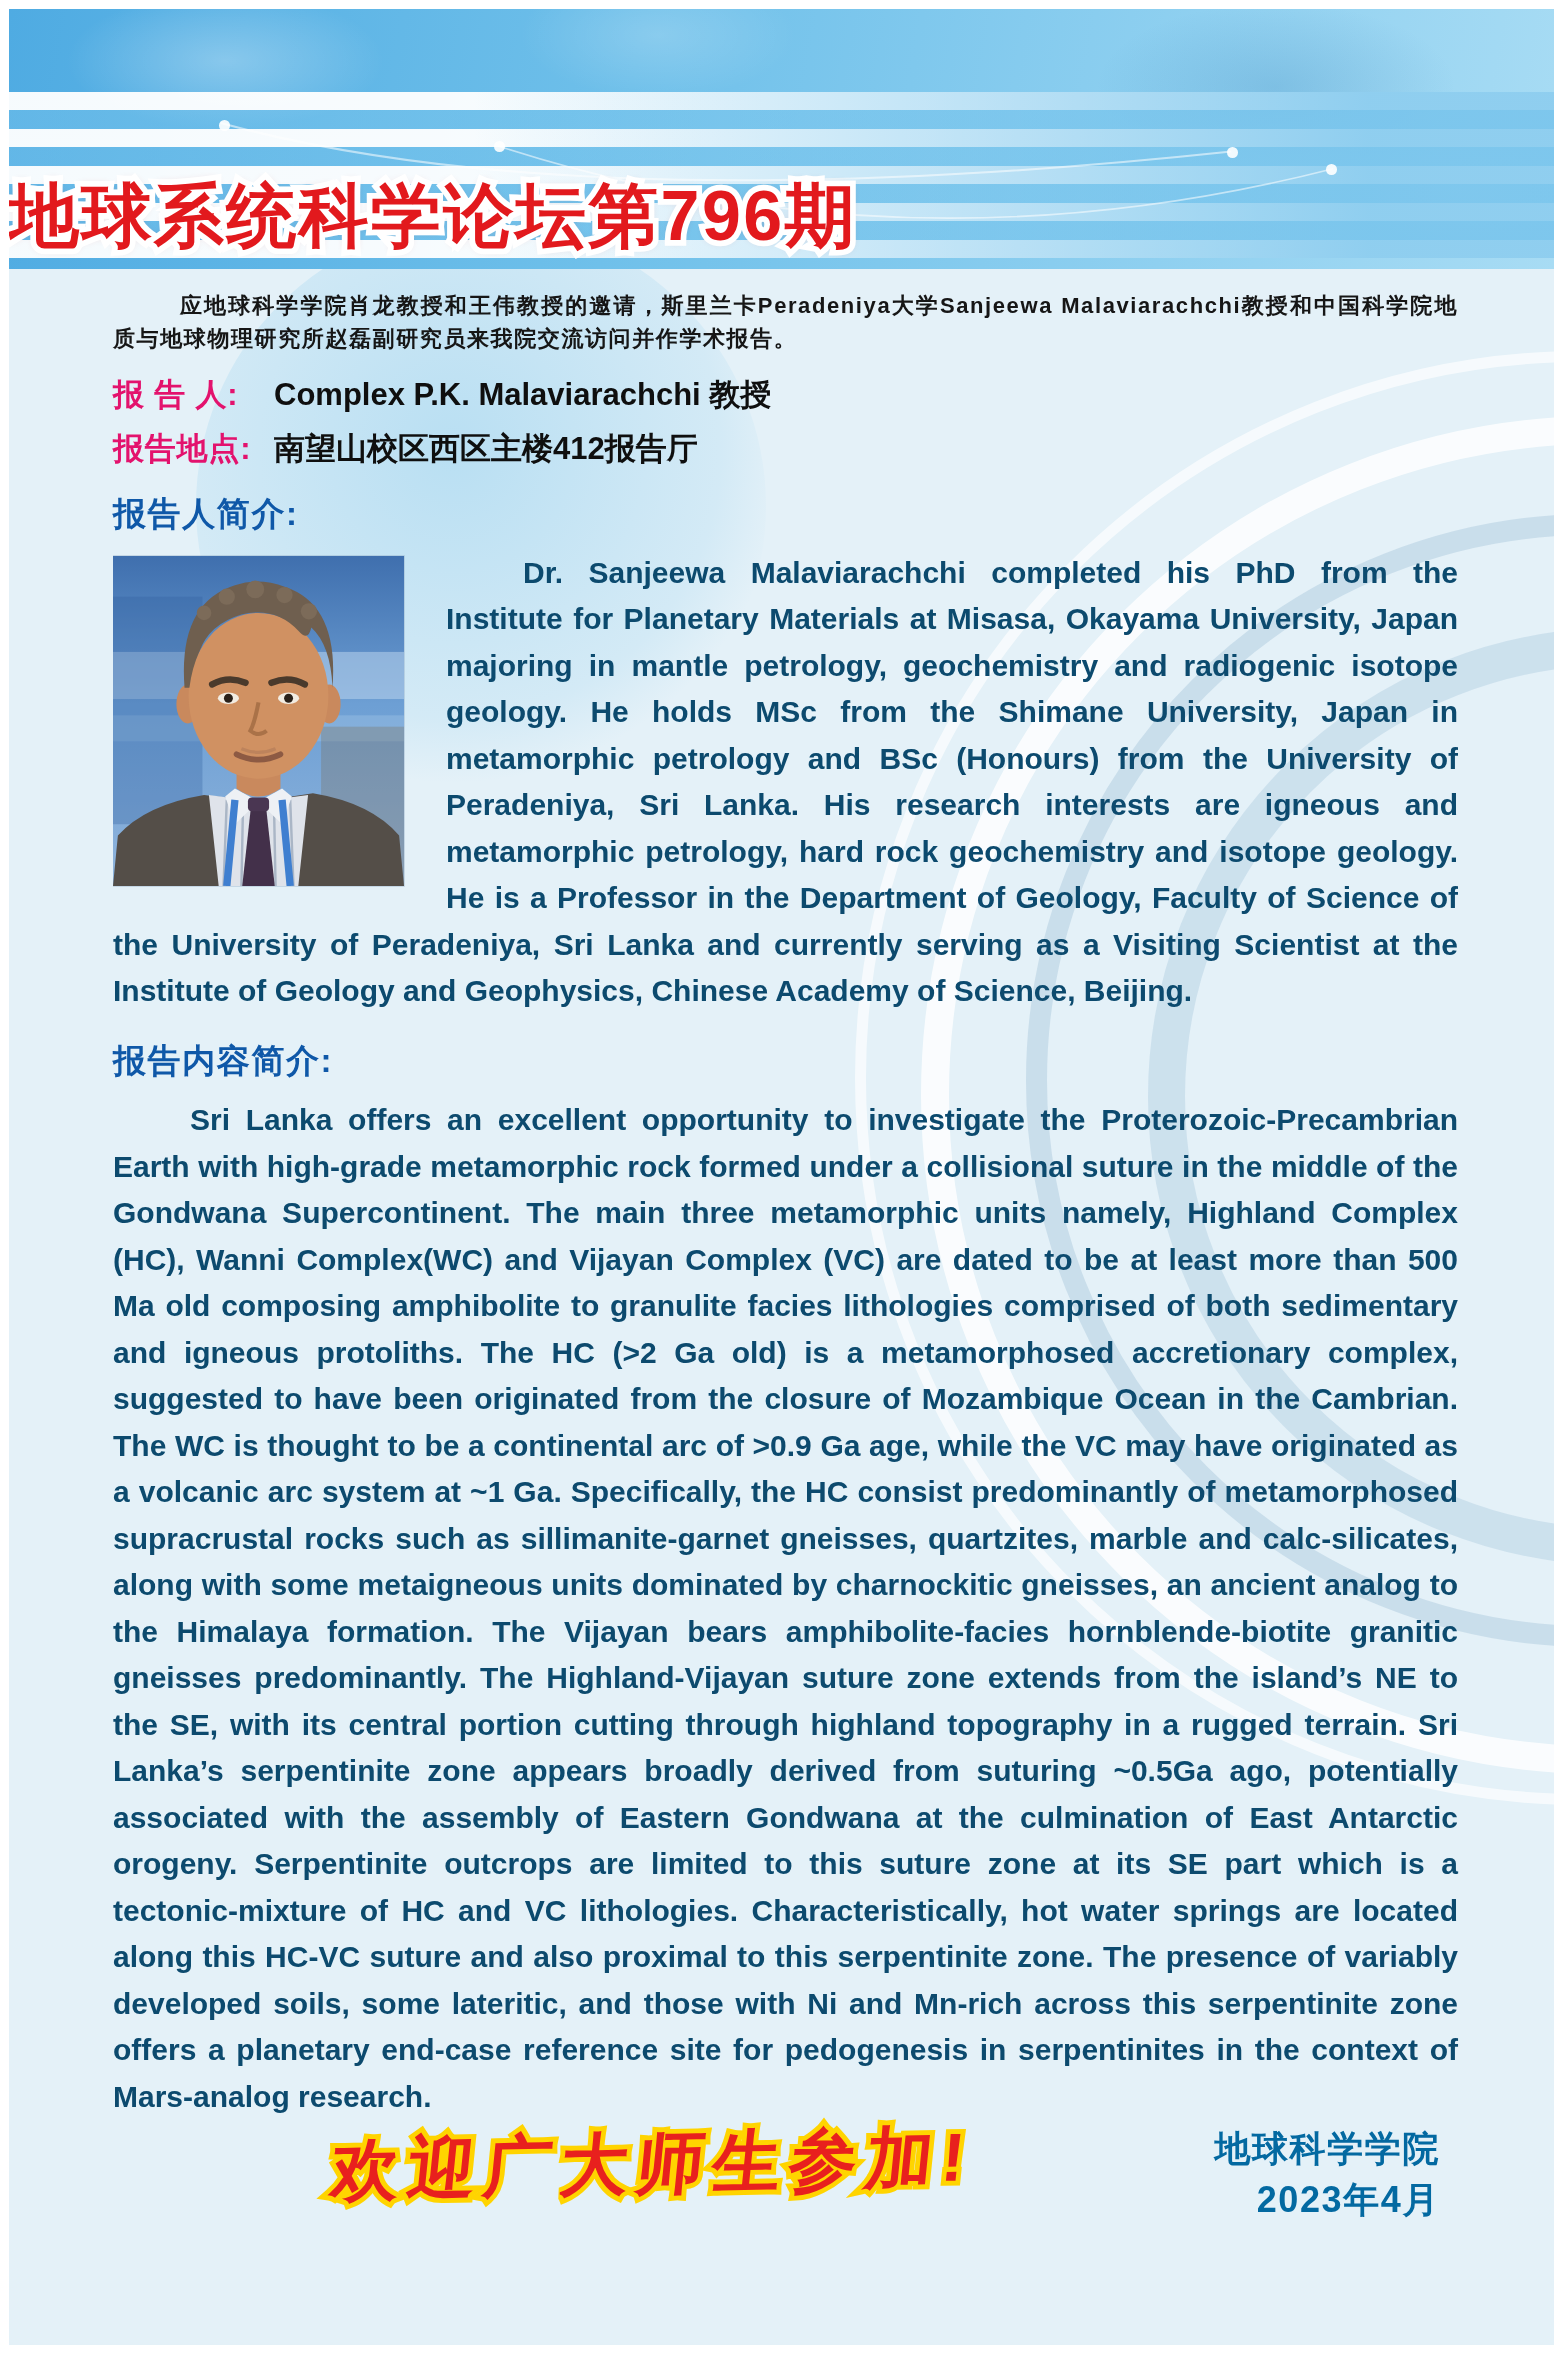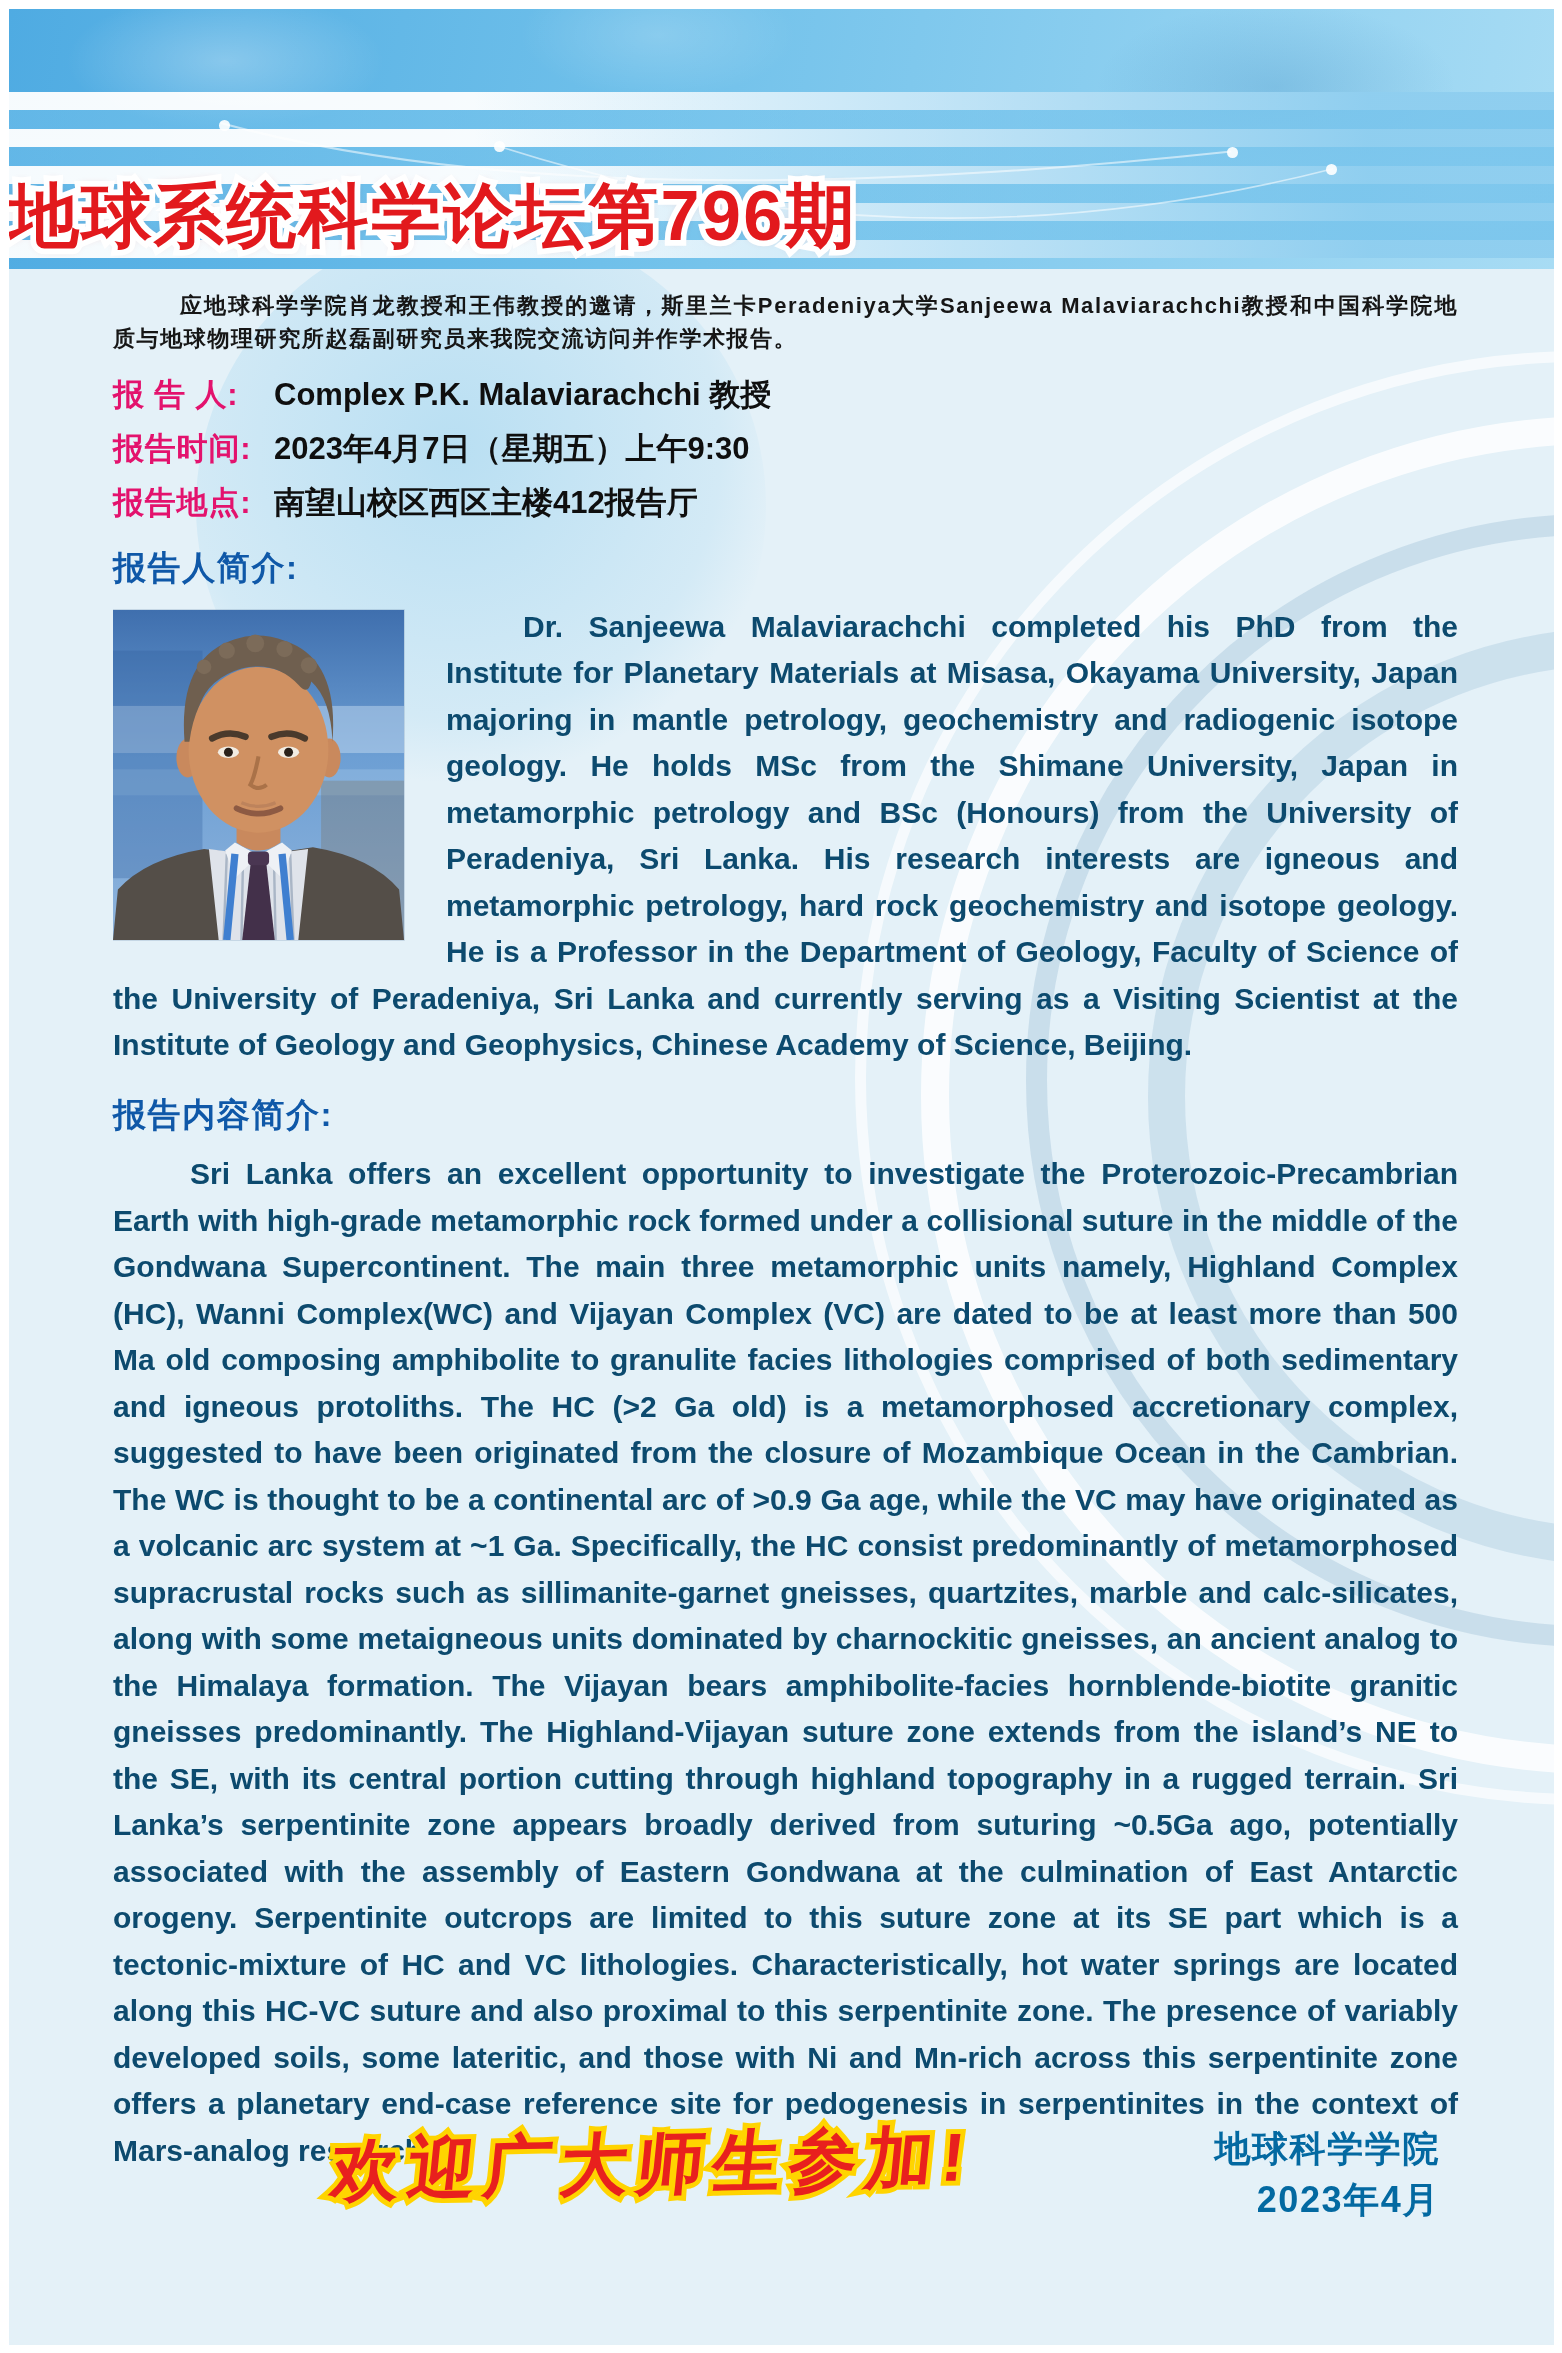--- a/index.html
+++ b/index.html
@@ -130,24 +130,20 @@
   <div class="content">
 
     <section class="intro">
       <p class="intro-text">应地球科学学院肖龙教授和王伟教授的邀请，斯里兰卡Peradeniya大学Sanjeewa Malaviarachchi教授和中国科学院地质与地球物理研究所赵磊副研究员来我院交流访问并作学术报告。</p>
     </section>
 
     <section class="details">
       <div class="d-row">
         <span class="d-label">报 告 人:</span>
         <span class="d-value">Complex P.K. Malaviarachchi 教授</span>
-      </div>
-      <div class="d-row">
-        <span class="d-label">报告时间:</span>
-        <span class="d-value">2023年4月7日（星期五）上午9:30</span>
       </div>
       <div class="d-row">
         <span class="d-label">报告地点:</span>
         <span class="d-value">南望山校区西区主楼412报告厅</span>
       </div>
     </section>
 
     <section class="bio">
       <h2 class="sec-heading">报告人简介:</h2>
       <div class="bio-body">

